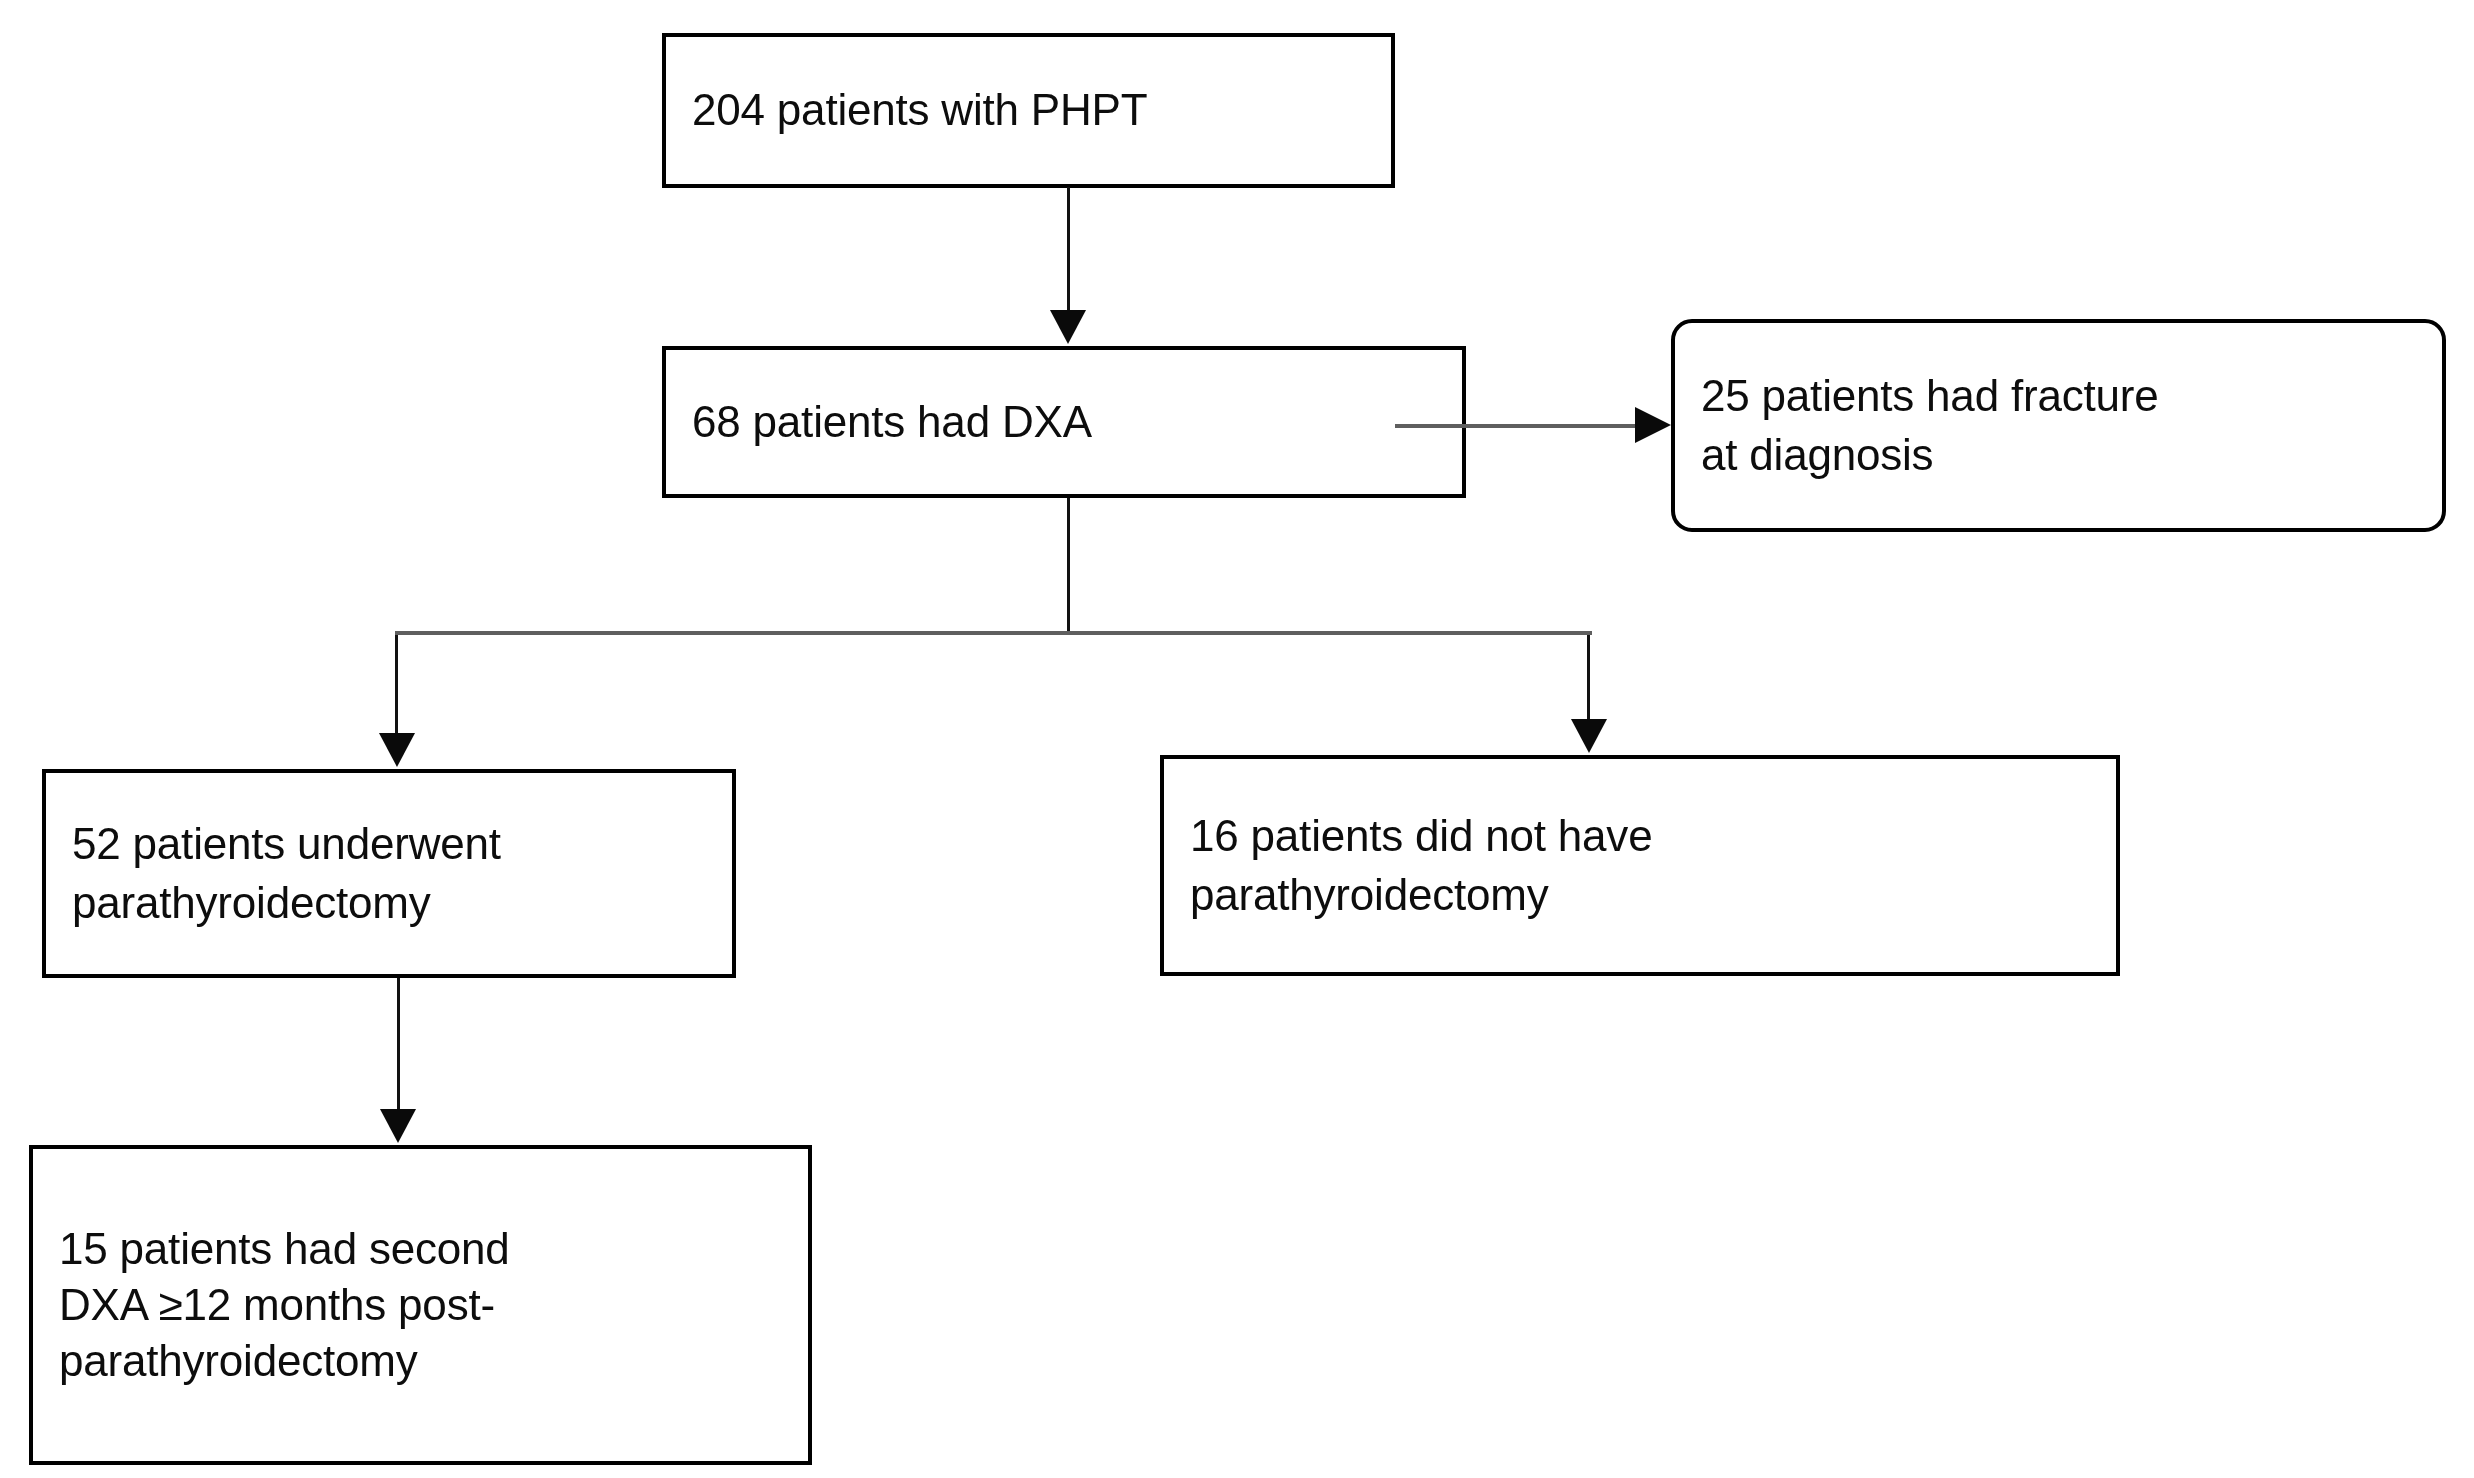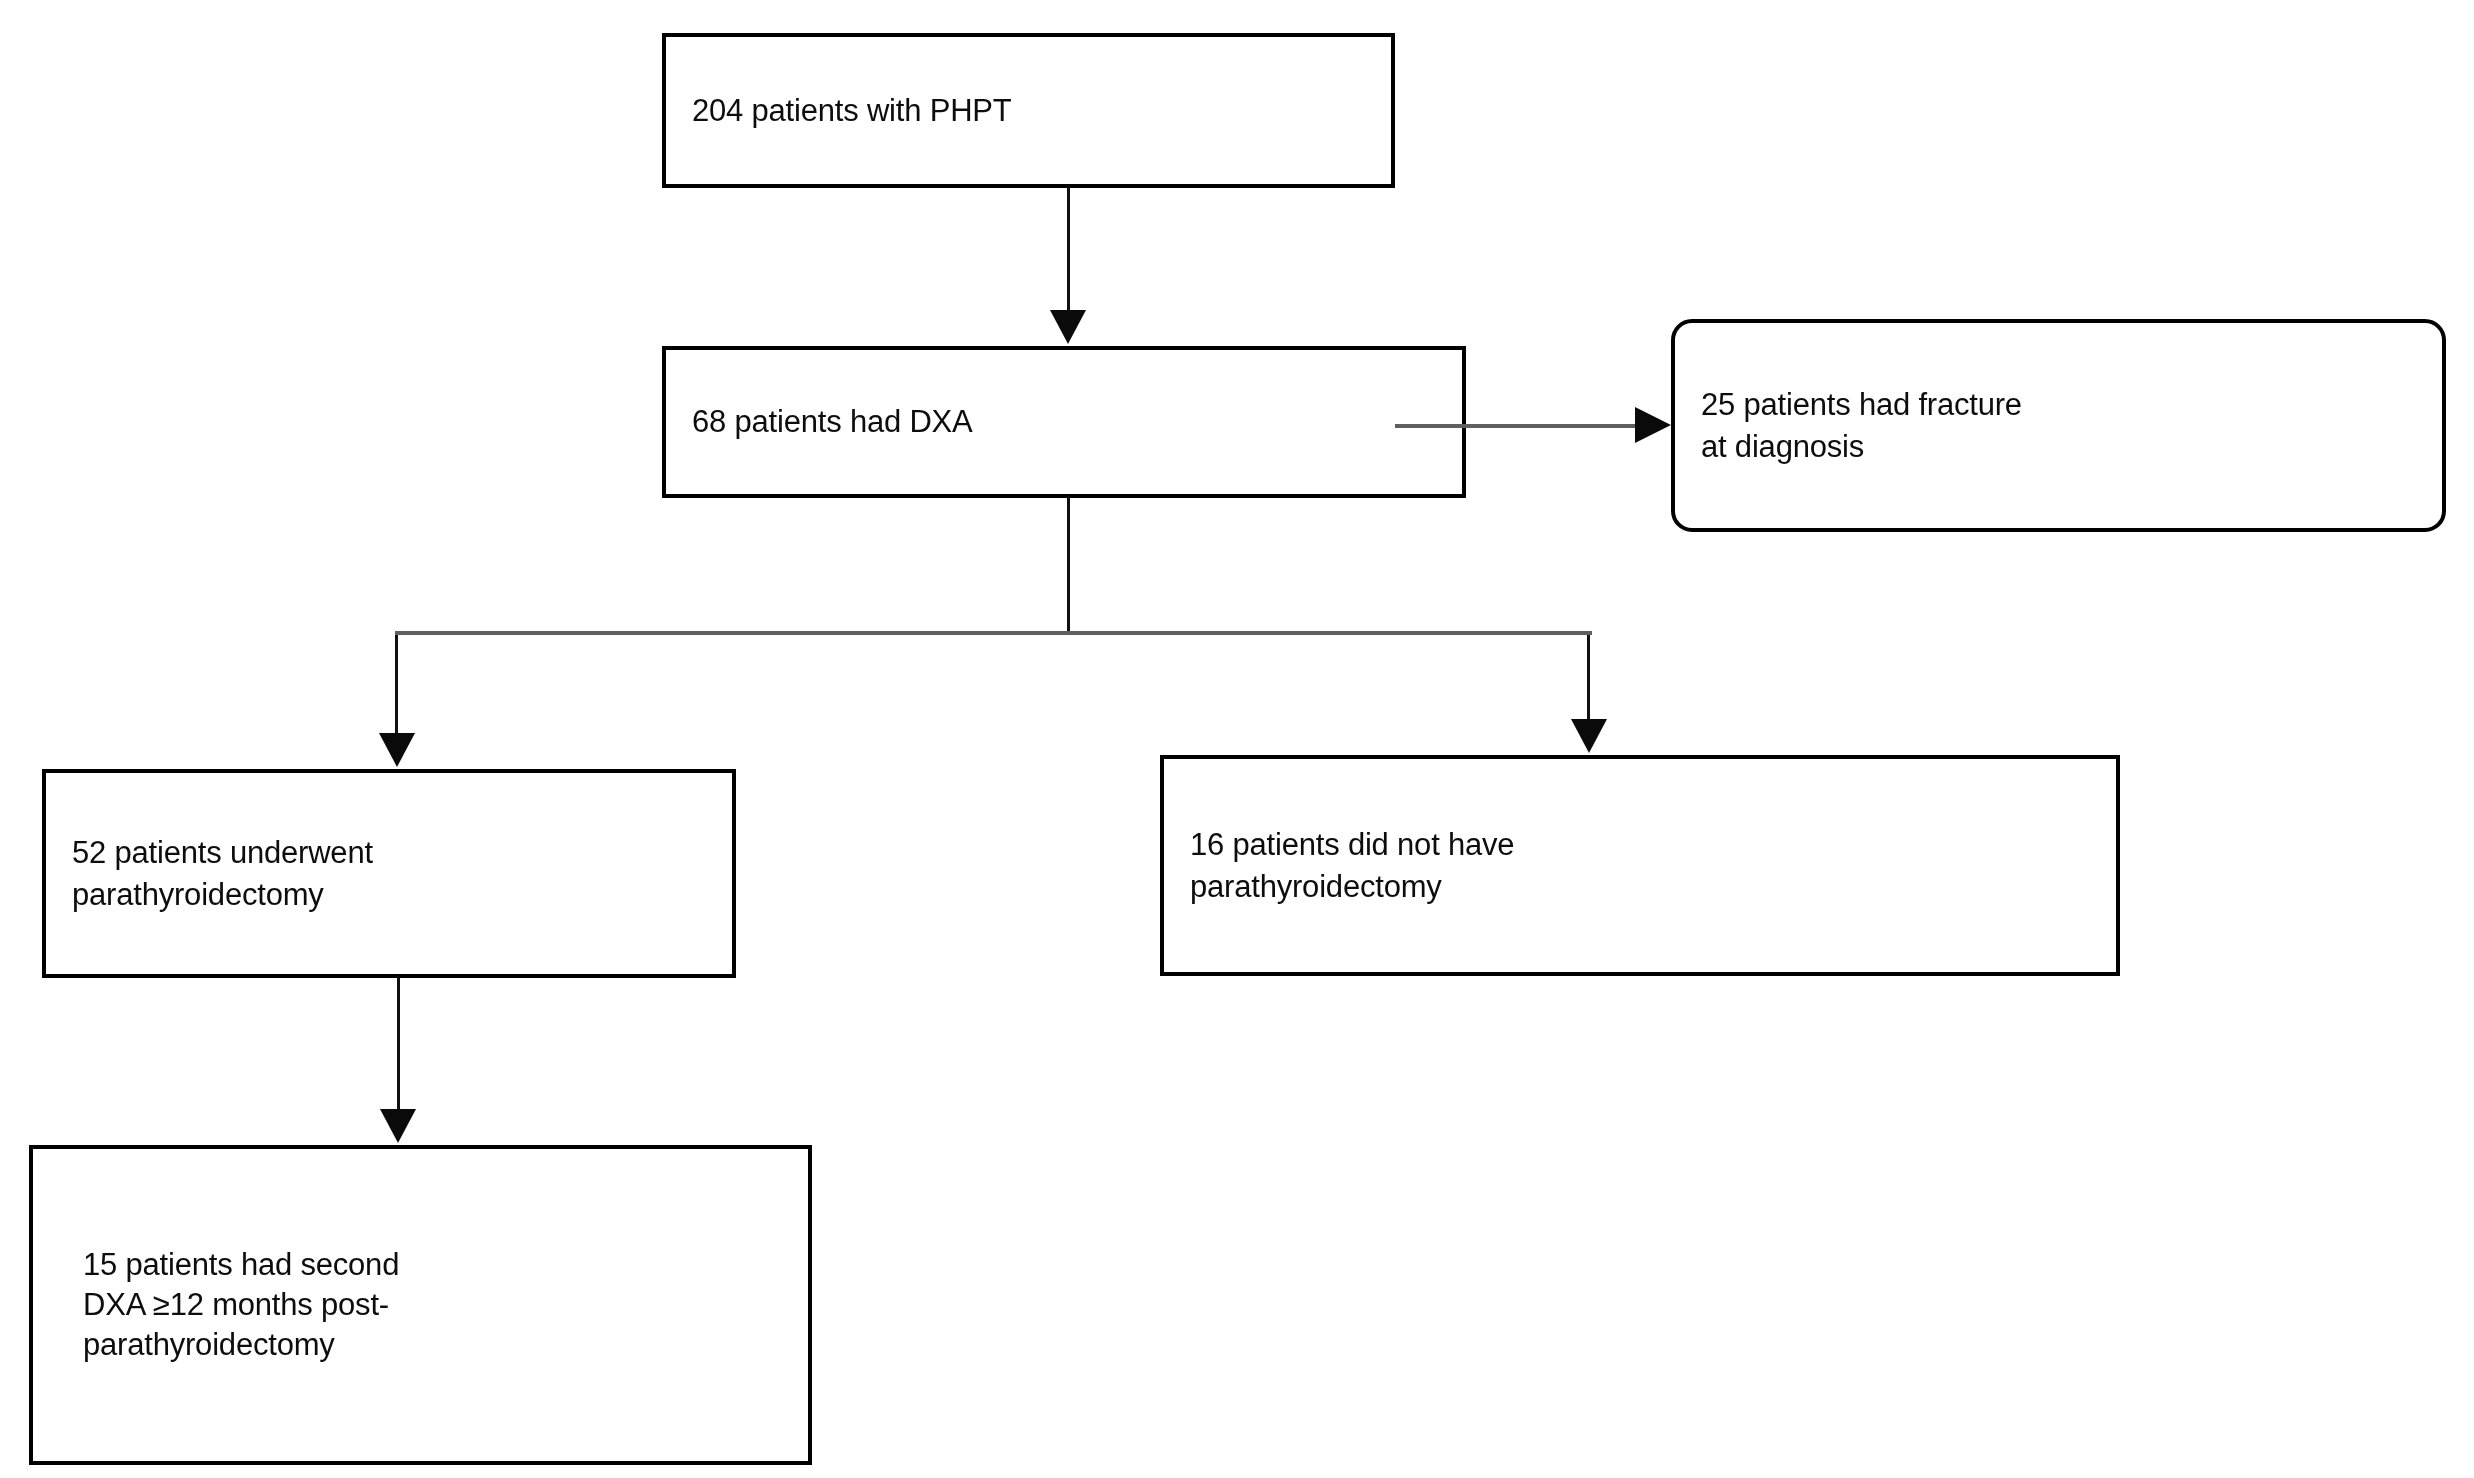--- a/index.html
+++ b/index.html
@@ -21,29 +21,29 @@
     position: absolute;
     box-sizing: border-box;
     border: 4.1px solid #000000;
     background: #ffffff;
     display: flex;
     align-items: center;
     justify-content: flex-start;
   }
   .node-text {
     font-family: "Liberation Sans", sans-serif;
-    font-size: 31px;
+    font-size: 44px;
     line-height: 1.33;
     color: #0d0d0d;
     padding-left: 26px;
     padding-right: 14.7px;
     white-space: pre-line;
     letter-spacing: -0.2px;
   }
-  .node-text.tight { line-height: 1.28; margin-left: 24px; }
+  .node-text.tight { line-height: 1.28; }
 
   
   #node-total      { left: 662px;  top: 33px;   width: 733px;  height: 155px; }
   #node-dxa        { left: 662px;  top: 346px;  width: 804px;  height: 152px; }
   #node-fracture   { left: 1671px; top: 319px;  width: 775px;  height: 213px; border-radius: 21px; }
   #node-surgery    { left: 42px;   top: 769px;  width: 694px;  height: 209px; }
   #node-nosurgery  { left: 1160px; top: 755px;  width: 960px;  height: 221px; }
   #node-seconddxa  { left: 29px;   top: 1145px; width: 783px;  height: 320px; }
 
   

